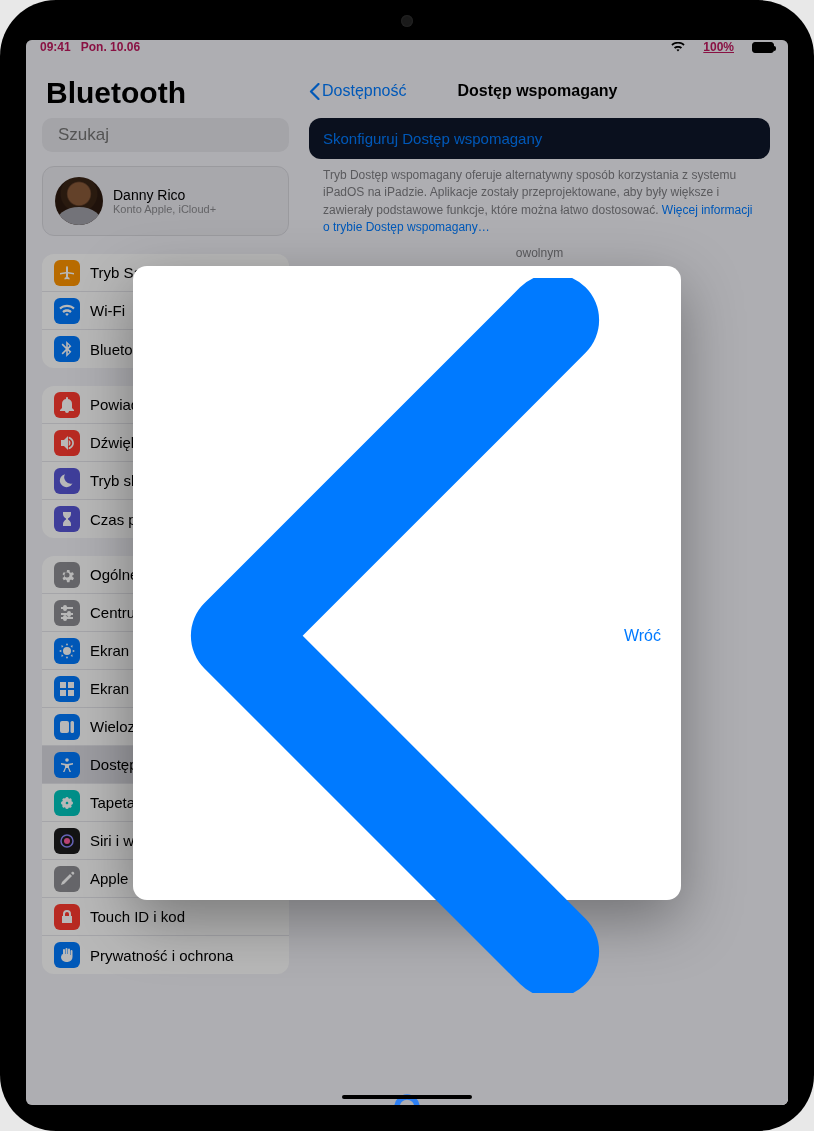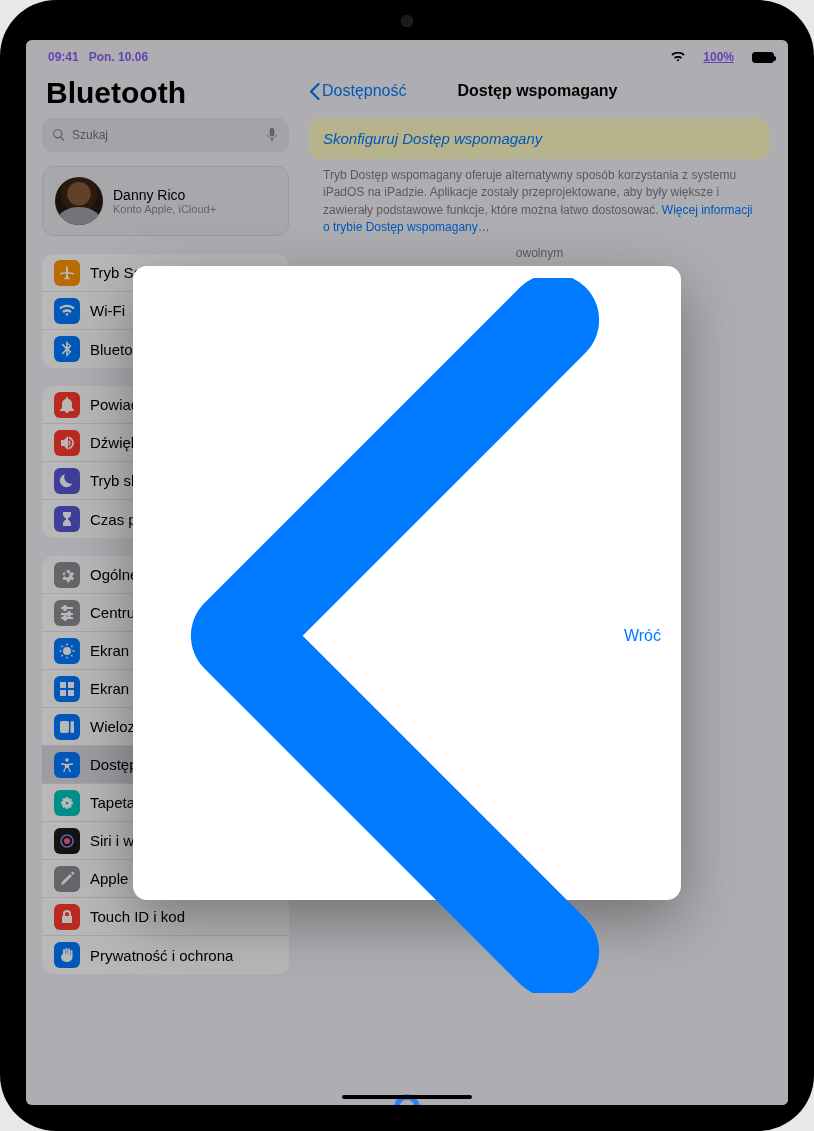--- a/index.html
+++ b/index.html
@@ -19,22 +19,22 @@
   }
   .screen {
     position: absolute; left: 26px; right: 26px; top: 40px; bottom: 26px;
     background: #f2f2f7;
     border-radius: 6px;
     overflow: hidden;
   }
 
   
   .status {
-    display: flex; justify-content: space-between; align-items: flex-end;
-    height: 24px; padding: 0 14px; font-size: 12px; font-weight: 600; color: #8b5cf6; margin-left: 8px;
+    display: flex; justify-content: space-between; align-items: flex-start;
+    height: 24px; padding: 0 14px; font-size: 12px; font-weight: 600; color: #be185d;
   }
   .status .right { display: flex; align-items: center; gap: 18px; text-decoration: underline; }
   .wifi-ic { width: 14px; height: 10px; }
   .batt {
     width: 22px; height: 11px; border: 1px solid #000; border-radius: 3px; position: relative;
     background: #000;
   }
   .batt::after { content:""; position:absolute; right:-3px; top:3px; width:2px; height:5px; background:#000; border-radius:0 2px 2px 0; }
 
   .content { display: flex; height: calc(100% - 24px); }
@@ -42,21 +42,21 @@
   
   .sidebar {
     width: 275px; padding: 8px 12px 0 16px; overflow: hidden; position: relative;
   }
   .settings-title { font-size: 30px; font-weight: 700; padding: 4px 4px 8px; }
   .search {
     display: flex; align-items: center; gap: 6px;
     background: #e3e3e9; border-radius: 10px; height: 34px; padding: 0 10px;
     color: #8a8a8e;
   }
-  .search input { flex:1; border:0; background:transparent; font-size: 12px; color:#8a8a8e; outline:none; }
+  .search input { flex:1; border:0; background:transparent; font-size: 17px; color:#8a8a8e; outline:none; }
   .mic-ic, .mag-ic { width: 14px; height: 14px; fill:#8a8a8e; }
 
   .card {
     margin-top: 14px; background:#fff; border-radius: 12px;
   }
   .account { display:flex; align-items:center; gap:10px; padding:10px 12px; border:1px solid #d6d6dc; border-radius:12px; background:#e9e9ef; }
   .avatar {
     width: 48px; height: 48px; border-radius: 50%;
     background: radial-gradient(circle at 50% 35%, #8a5a3a 0 28%, #3a2416 32% 45%, #2c1a10 48% 100%);
     position: relative; overflow:hidden;
@@ -85,21 +85,21 @@
   .bg-green { background:#34c759; } .bg-dark { background:#1c1c1e; }
   .bg-teal { background:#00c7be; }
 
   
   .detail { flex:1; background:#f2f2f7; padding: 8px 18px 0 0; overflow:hidden; }
   .navrow { display:flex; align-items:center; height:38px; position:relative; }
   .back { color:#007aff; font-size:16px; display:flex; align-items:center; gap:2px; padding-left:8px;}
   .back .chev { width:11px; height:17px; }
   .navtitle { position:absolute; left:4px; right:0; text-align:center; font-size:16px; font-weight:600; }
 
-  .section { margin: 8px 0 0 8px; background:#fef9c3; border-radius: 12px; padding: 12px 14px; font-style: italic; }
+  .section { margin: 8px 0 0 8px; background:#0f172a; border-radius: 12px; padding: 12px 14px; }
   .linkrow { color:#007aff; font-size:15px; }
   .desc { font-size: 12px; color:#7d7d82; padding: 8px 14px 0 22px; line-height:1.45; }
   .desc a { color:#007aff; text-decoration:none; }
 
   
   .dim {
     position:absolute; inset:0; background: rgba(0,0,0,0.28);
   }
   .modal {
     position:absolute; left:50%; top: 226px; transform: translateX(-50%);

